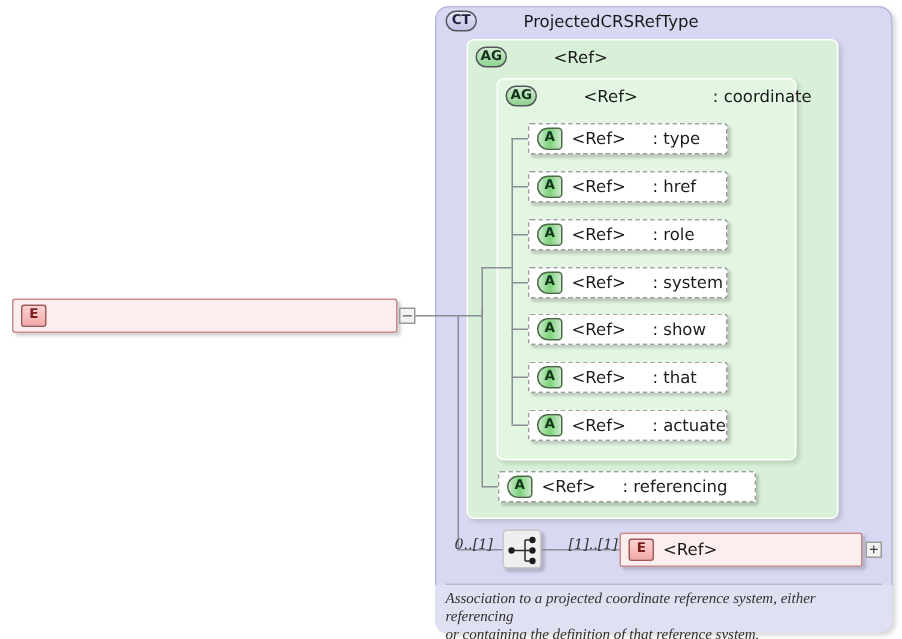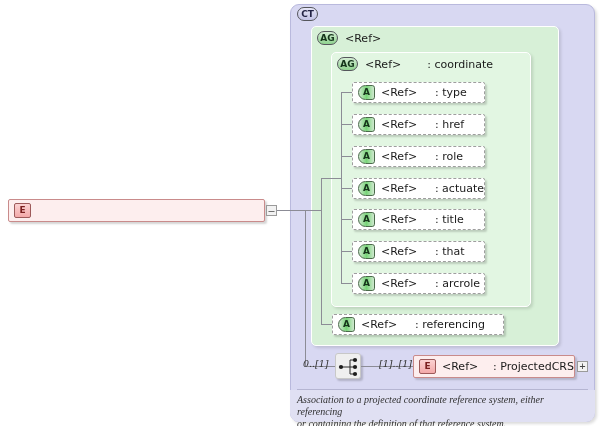--- a/index.html
+++ b/index.html
@@ -97,20 +97,21 @@
   }
 
   
   .ghead {
     position: absolute;
     display: flex;
     align-items: center;
     font-size: 11px;
     white-space: nowrap;
     color: #1a1a1a;
+    gap: 24px;
   }
   .ghead .gbadge {
     width: 21px; height: 14px;
     margin-right: 7px;
     border: 1px solid #55565c;
     border-radius: 7px;
     font-size: 9px;
     font-weight: bold;
     line-height: 12px;
     text-align: center;
@@ -174,20 +175,21 @@
 </style>
 </head>
 <body>
 
 <div id="canvas">
 
   <div class="box box-ct" style="left:290px; top:4px; width:305px; height:418px;"></div>
 
   <div class="ghead" style="left:297px; top:7px;">
     <span class="gbadge gbadge-ct">CT</span>
+    <span>ProjectedCRSRefType</span>
   </div>
 
   <div class="box box-ag1" style="left:311px; top:26px; width:248px; height:320px;"></div>
 
   <div class="ghead" style="left:317px; top:31px;">
     <span class="gbadge gbadge-ag">AG</span>
     <span class="gref">&lt;Ref&gt;</span>
   </div>
 
   <div class="box box-ag2" style="left:331px; top:52px; width:200px; height:255px;"></div>
@@ -221,39 +223,39 @@
 
   <div class="node n-attr" style="left:352px; top:146px; width:133px; height:21px;">
     <span class="badge">A</span>
     <span class="ref" style="width:54px">&lt;Ref&gt;</span>
     <span class="tname">: role</span>
   </div>
 
   <div class="node n-attr" style="left:352px; top:178px; width:133px; height:21px;">
     <span class="badge">A</span>
     <span class="ref" style="width:54px">&lt;Ref&gt;</span>
+    <span class="tname">: system</span>
+  </div>
+
+  <div class="node n-attr" style="left:352px; top:209px; width:133px; height:21px;">
+    <span class="badge">A</span>
+    <span class="ref" style="width:54px">&lt;Ref&gt;</span>
+    <span class="tname">: show</span>
+  </div>
+
+  <div class="node n-attr" style="left:352px; top:241px; width:133px; height:21px;">
+    <span class="badge">A</span>
+    <span class="ref" style="width:54px">&lt;Ref&gt;</span>
+    <span class="tname">: that</span>
+  </div>
+
+  <div class="node n-attr" style="left:352px; top:273px; width:133px; height:21px;">
+    <span class="badge">A</span>
+    <span class="ref" style="width:54px">&lt;Ref&gt;</span>
     <span class="tname">: actuate</span>
-  </div>
-
-  <div class="node n-attr" style="left:352px; top:209px; width:133px; height:21px;">
-    <span class="badge">A</span>
-    <span class="ref" style="width:54px">&lt;Ref&gt;</span>
-    <span class="tname">: title</span>
-  </div>
-
-  <div class="node n-attr" style="left:352px; top:241px; width:133px; height:21px;">
-    <span class="badge">A</span>
-    <span class="ref" style="width:54px">&lt;Ref&gt;</span>
-    <span class="tname">: that</span>
-  </div>
-
-  <div class="node n-attr" style="left:352px; top:273px; width:133px; height:21px;">
-    <span class="badge">A</span>
-    <span class="ref" style="width:54px">&lt;Ref&gt;</span>
-    <span class="tname">: arcrole</span>
   </div>
 
   <div class="ln v" style="left:321px; top:205px; height:119px;"></div>
   <div class="ln h" style="left:321px; top:324px; width:11px;"></div>
 
   <div class="node n-attr" style="left:332px; top:314px; width:172px; height:21px;">
     <span class="badge">A</span>
     <span class="ref" style="width:54px">&lt;Ref&gt;</span>
     <span class="tname">: referencing</span>
   </div>
@@ -285,21 +287,20 @@
 
   <div class="card" style="left:303px; top:358px;">0..[1]</div>
 
   <div class="ln h" style="left:361px; top:366px; width:52px;"></div>
 
   <div class="card" style="left:379px; top:358px;">[1]..[1]</div>
 
   <div class="node n-element" style="left:413px; top:355px; width:162px; height:23px;">
     <span class="badge">E</span>
     <span class="ref" style="width:52px">&lt;Ref&gt;</span>
-    <span class="tname">: ProjectedCRS</span>
   </div>
   <div class="stub" style="left:577px; top:361px;">+</div>
 
   <div class="doc-sep" style="left:297px; top:389px; width:291px;"></div>
   <div class="doc" style="left:290px; top:390px; width:305px; height:32px; border:none; background:#e0e0f3; border-radius:0 0 9px 9px;">
     <div>Association to a projected coordinate reference system, either referencing</div>
     <div>or containing the definition of that reference system.</div>
   </div>
 
 </div>

